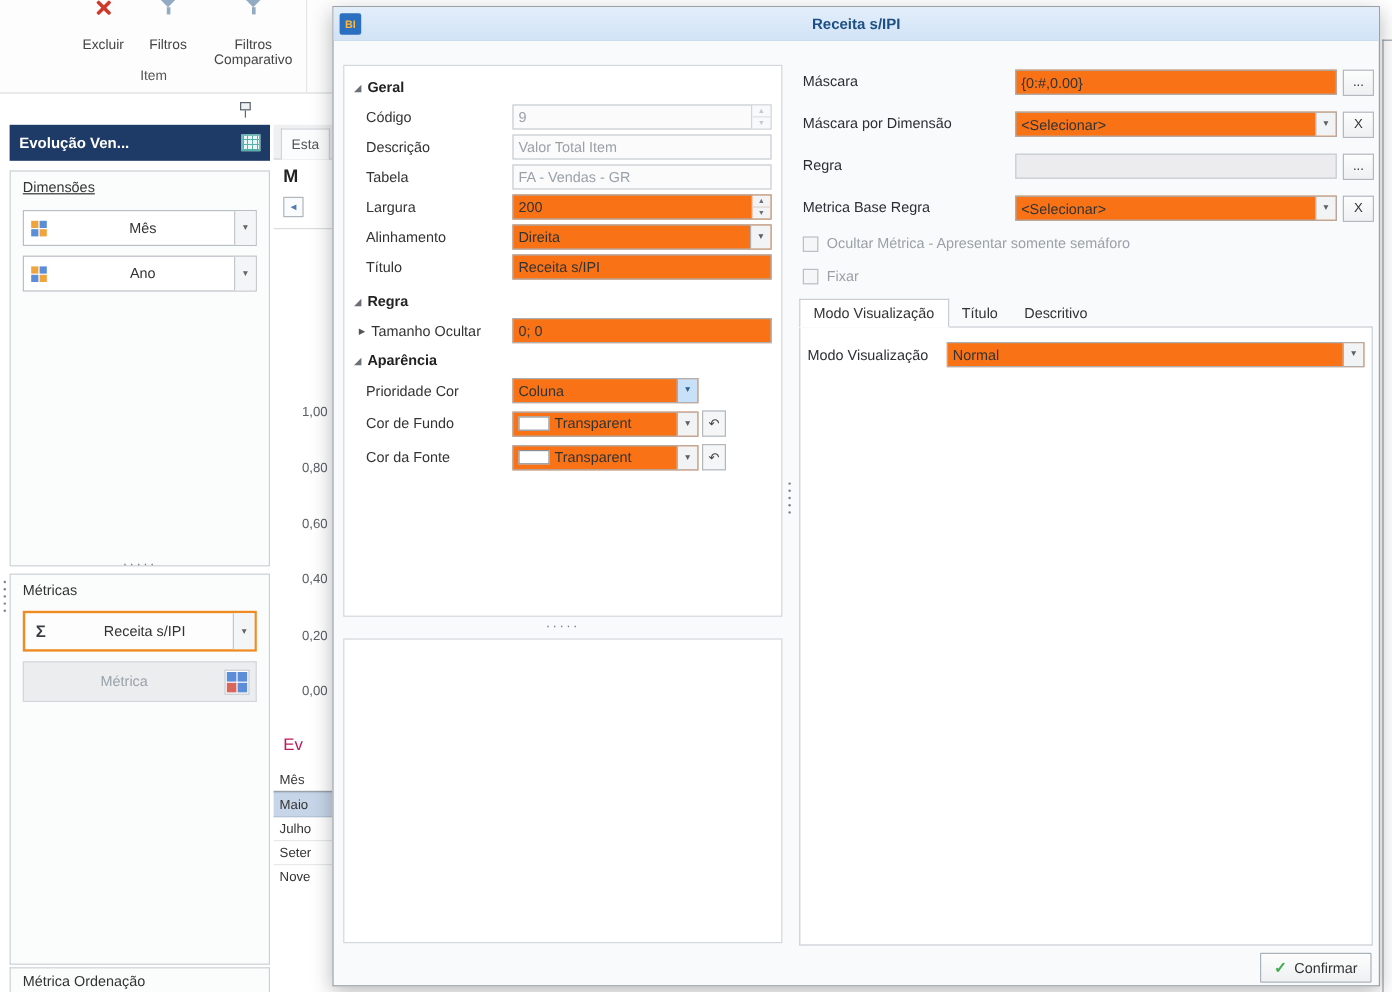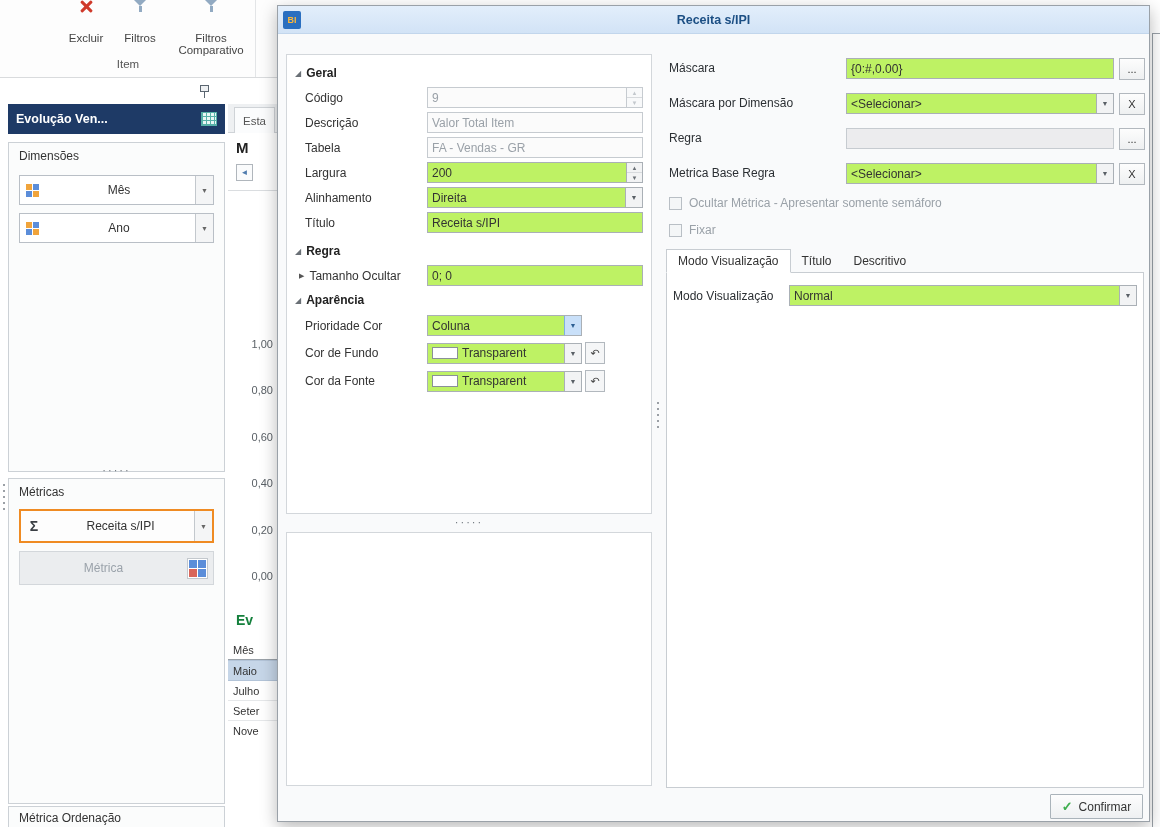--- a/index.html
+++ b/index.html
@@ -67,21 +67,21 @@
 
   .propwrap { position:absolute; left:8px; top:20px; width:366px; height:460px; border:1px solid #d3d7db; background:#fff; overflow:hidden; }
   .pg-group { height:24px; display:flex; align-items:center; padding-left:8px; font-weight:bold; color:#222; gap:5px; }
   .pg-tri { font-size:8px; color:#6a7076; font-weight:normal; }
   .pg-row { height:25px; display:flex; align-items:center; }
   .pg-label { width:140px; padding-left:18px; color:#333; white-space:nowrap; overflow:hidden; }
   .pg-label.exp { padding-left:12px; display:flex; align-items:center; gap:5px; }
   .pg-label.exp .pg-tri2 { font-size:7px; color:#555; }
   .pg-ed { flex:1; margin-right:8px; }
   .pg-ed.cr { display:flex; align-items:center; flex:1; margin-right:8px; }
-  .ed { height:21px; border:1px solid #aab0b6; background:#bef264; display:flex; align-items:center; font-size:12px; }
+  .ed { height:21px; border:1px solid #aab0b6; background:#f97316; display:flex; align-items:center; font-size:12px; }
   .ed .val { flex:1; padding:0 4px; white-space:nowrap; overflow:hidden; }
   .ed.dis { border-color:#c6cbd0; background:#fbfbfb; }
   .ed.dis .val { color:#9aa1a8; }
   .ed.w155 { width:155px; flex:none; }
   .spin { width:16px; align-self:stretch; border-left:1px solid #aab0b6; display:flex; flex-direction:column; }
   .spin i { flex:1; display:flex; align-items:center; justify-content:center; font-style:normal; font-size:6px; color:#6a7076; background:#f2f3f4; }
   .spin i:first-child { border-bottom:1px solid #d7dadd; }
   .spin.dis { border-left-color:#c6cbd0; }
   .spin.dis i { color:#c3c8cd; background:#f8f9fa; }
   .ddb { width:17px; align-self:stretch; border-left:1px solid #aab0b6; background:#f2f3f4; display:flex; align-items:center; justify-content:center; font-size:7px; color:#5a6066; }
@@ -140,21 +140,21 @@
   <div class="abs pin">
     <div class="pin-head"></div>
     <div class="pin-stem"></div>
   </div>
 
   <div class="abs panel-title">
     <span class="t">Evolução Ven...</span>
     <span class="grid-icon"></span>
   </div>
 
-  <div class="abs sb-box" style="left:8px; top:142px; width:217px; height:330px;">
+  <div class="abs sb-box" style="left:8px; top:142px; width:217px; height:330px;text-decoration:underline;">
     <div class="sb-cap">Dimensões</div>
     <div class="sb-row" style="top:32px;">
       <span class="dim-icon">
           <i style="background:#f0a43c"></i>
           <i style="background:#5b8dd9"></i>
           <i style="background:#5b8dd9"></i>
           <i style="background:#f0a43c"></i>
         </span>
       <span class="lbl">Mês</span>
       <span class="dd-seg">▼</span>
@@ -212,21 +212,21 @@
   <div class="abs" style="left:236px; top:164px; width:17px; height:17px; border:1px solid #b0b6bc; background:#fafbfc; display:flex; align-items:center; justify-content:center; font-size:8px; color:#4f7cae;">◄</div>
   <div class="abs" style="left:228px; top:190px; width:49px; border-top:1px solid #dadde0;"></div>
 
   <div class="abs axis-lab" style="top:338px;">1,00</div>
   <div class="abs axis-lab" style="top:384px;">0,80</div>
   <div class="abs axis-lab" style="top:431px;">0,60</div>
   <div class="abs axis-lab" style="top:477px;">0,40</div>
   <div class="abs axis-lab" style="top:524px;">0,20</div>
   <div class="abs axis-lab" style="top:570px;">0,00</div>
 
-  <div class="abs" style="left:236px; top:612px; font-weight:bold; font-size:14px; color:#15803d;">Ev</div>
+  <div class="abs" style="left:236px; top:612px; font-weight:normal; font-size:14px; color:#be185d;">Ev</div>
   <div class="abs mid-row" style="top:640px; border-bottom:1px solid #9aa1a8;">Mês</div>
   <div class="abs mid-row" style="top:660px; height:21px; background:#c6d6e8; border-top:1px solid #b3c4d8; border-bottom:1px solid #b3c4d8;">Maio</div>
   <div class="abs mid-row" style="top:681px; border-bottom:1px solid #e6e8ea;">Julho</div>
   <div class="abs mid-row" style="top:701px; border-bottom:1px solid #e6e8ea;">Seter</div>
   <div class="abs mid-row" style="top:721px;">Nove</div>
 
   <div class="abs" style="left:1152px; top:33px; width:8px; border-top:1px solid #9aa1a8;"></div>
   <div class="abs" style="left:1152px; top:33px; width:1px; height:794px; background:#9aa1a8;"></div>
 
   <div class="abs dialog">

